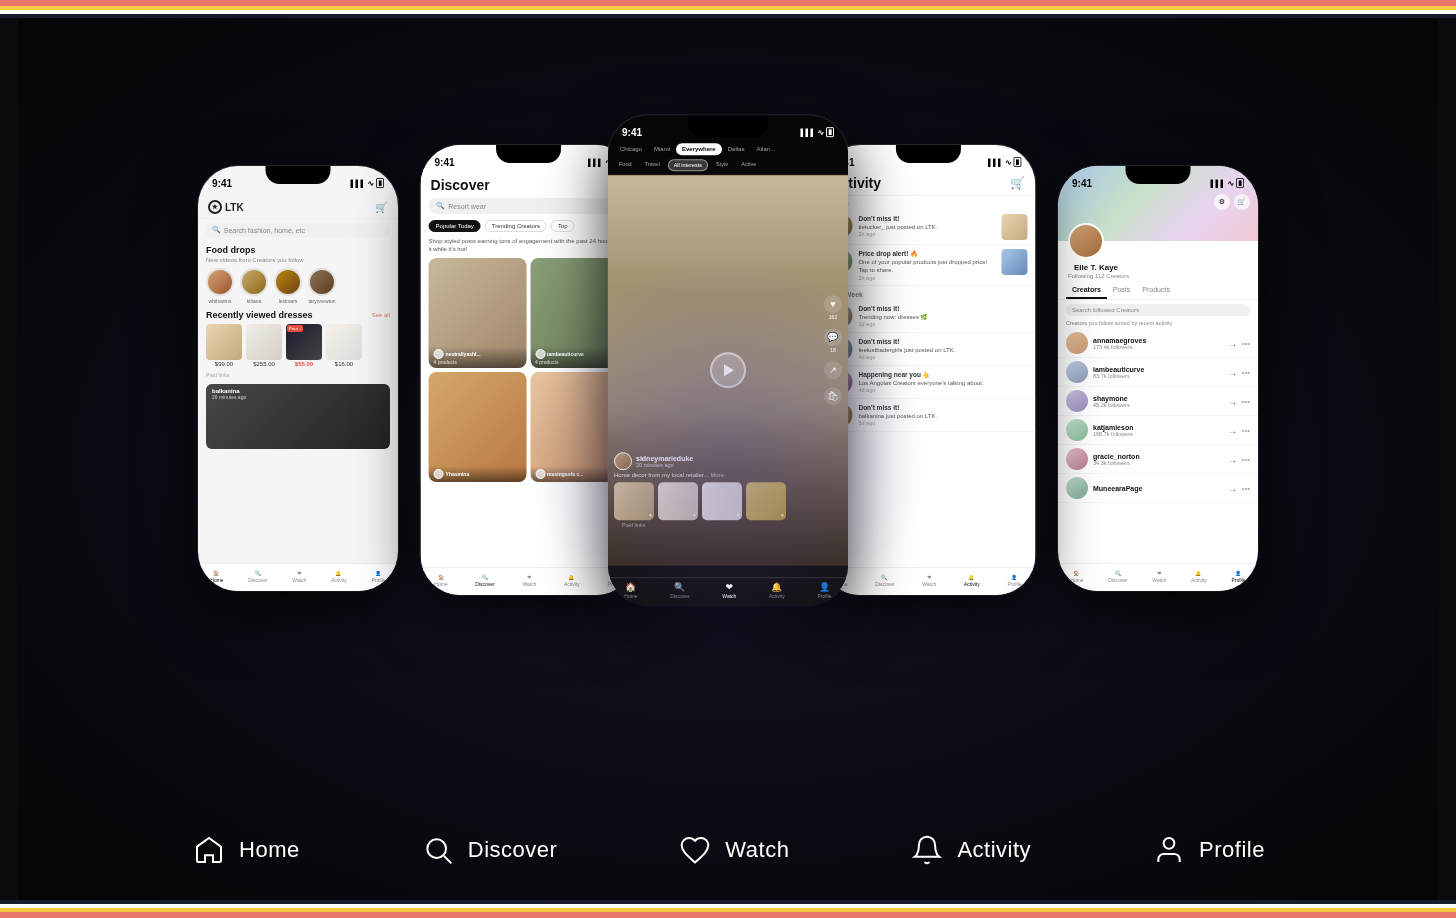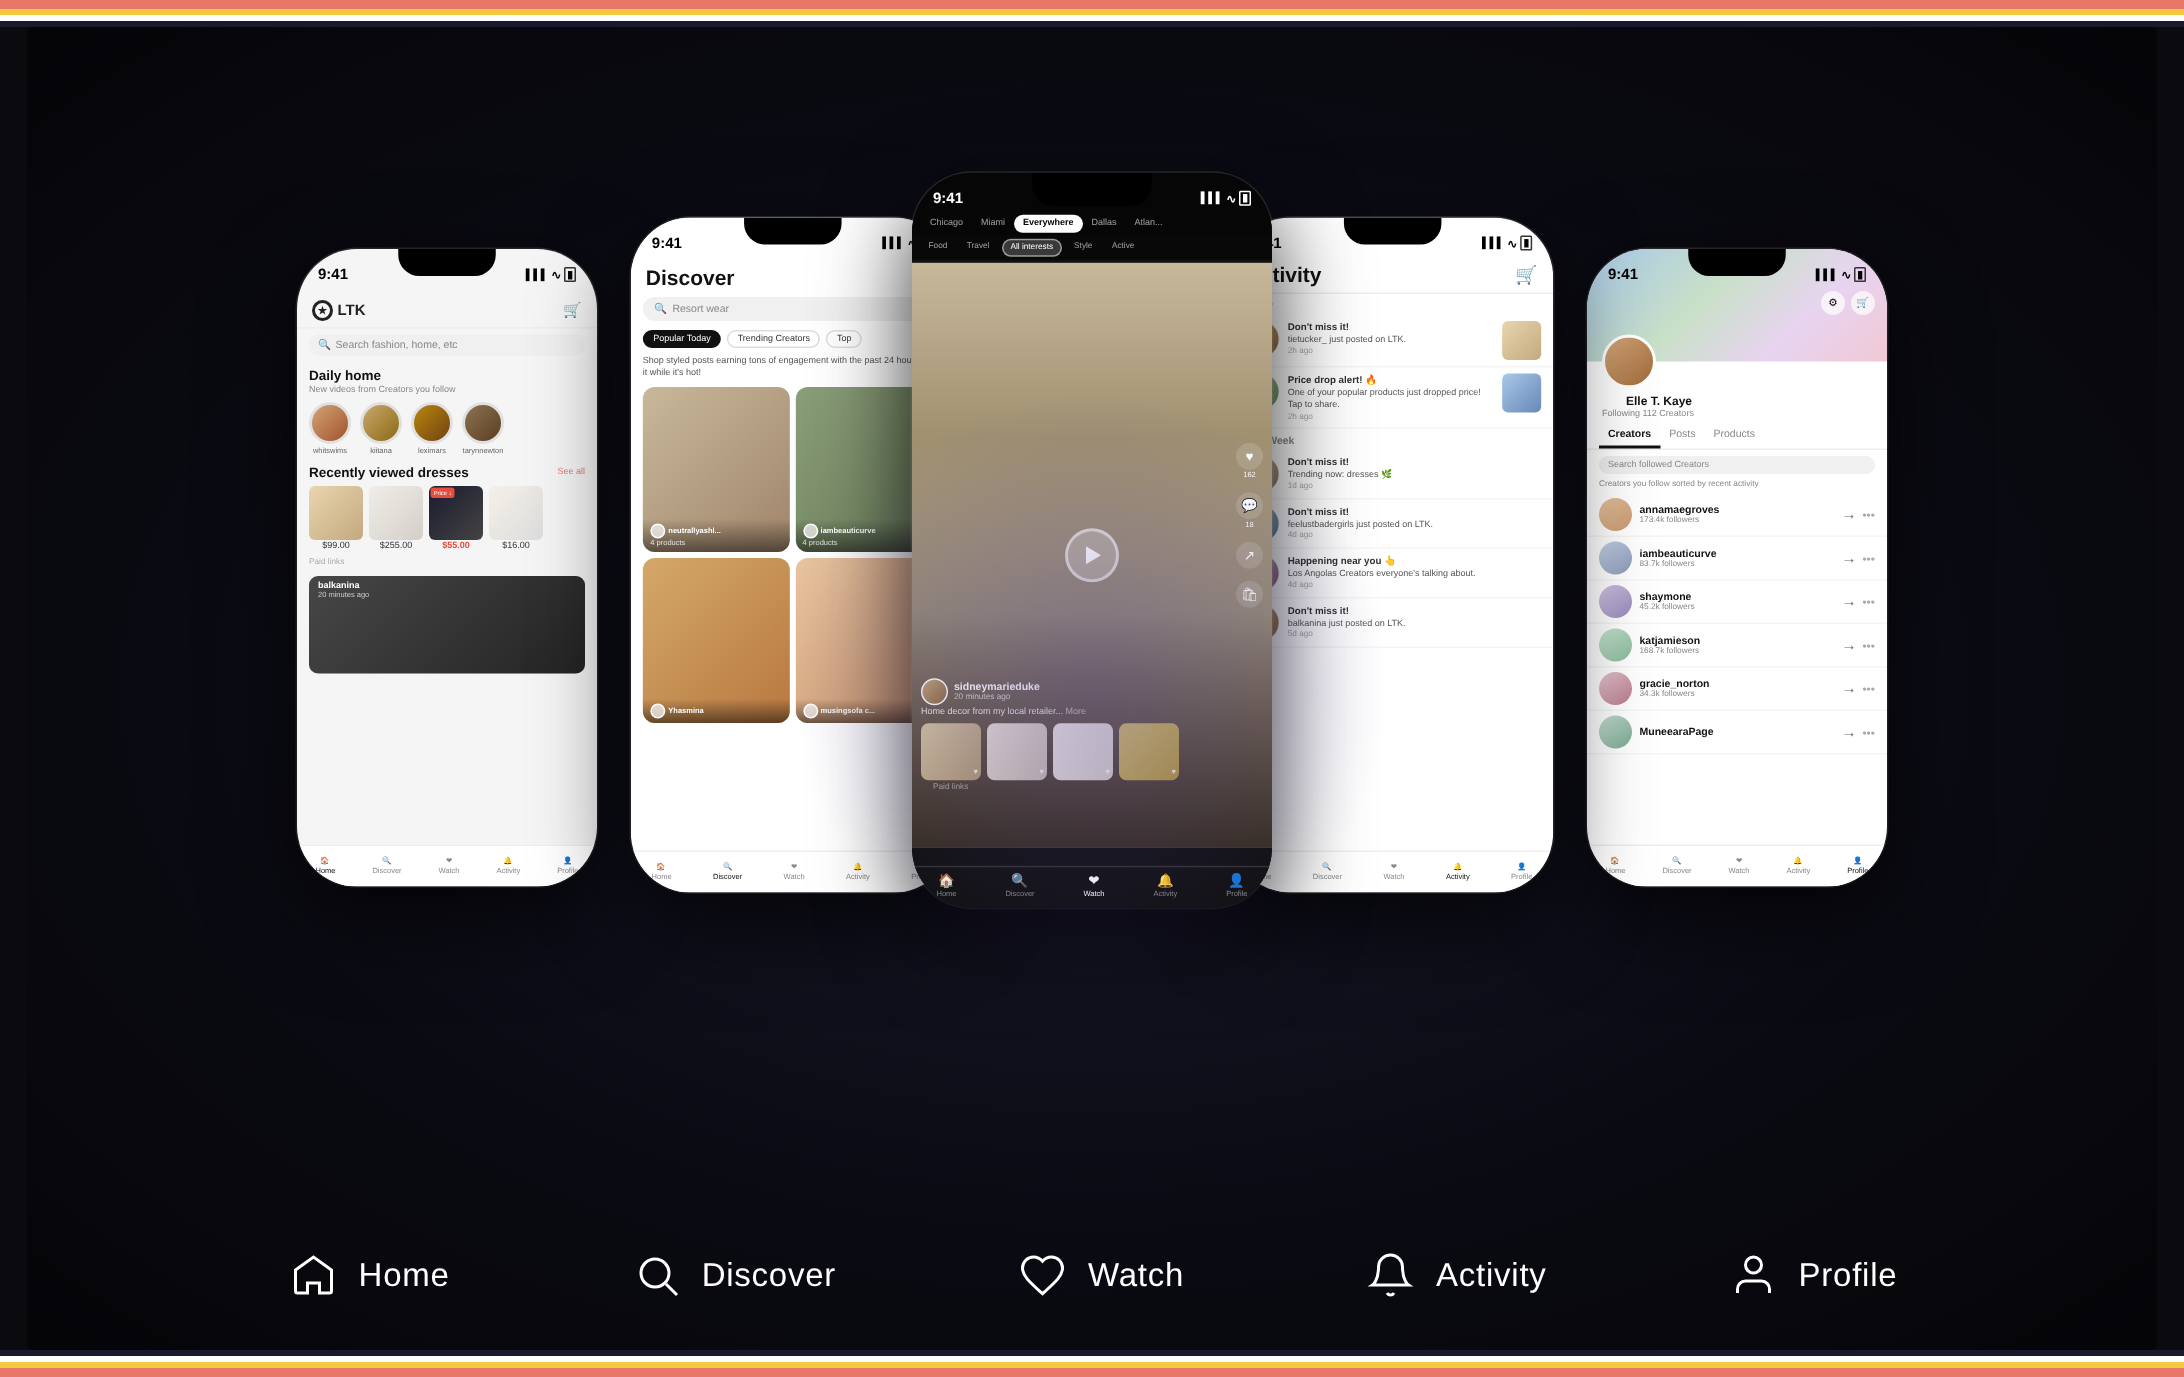--- a/index.html
+++ b/index.html
@@ -702,21 +702,21 @@
       background: rgba(255,255,255,0.7);
       display: flex;
       align-items: center;
       justify-content: center;
       font-size: 7px;
     }
     .profile-name {
       font-size: 8px;
       font-weight: 700;
       color: #111;
-      padding: 22px 26px 0;
+      padding: 22px 16px 0;
     }
     .profile-followers {
       font-size: 6px;
       color: #888;
       padding: 1px 10px 3px;
     }
     .profile-tabs {
       display: flex;
       border-bottom: 1px solid #eee;
       padding: 0 8px;
@@ -852,21 +852,21 @@
           <div class="ltk-logo">
             <div class="ltk-logo-circle">★</div>
             <span>LTK</span>
           </div>
           <span style="font-size:10px;">🛒</span>
         </div>
         <div class="search-bar-small">
           <span>🔍</span>
           <span>Search fashion, home, etc</span>
         </div>
-        <div class="section-title">Daily home</div>
+        <div class="section-title">Food drops</div>
         <div class="section-subtitle">New videos from Creators you follow</div>
         <div class="avatars-row">
           <div class="avatar-item">
             <div class="avatar-circle c1"></div>
             <span class="avatar-name">whitswims</span>
           </div>
           <div class="avatar-item">
             <div class="avatar-circle c2"></div>
             <span class="avatar-name">kiitana</span>
           </div>

